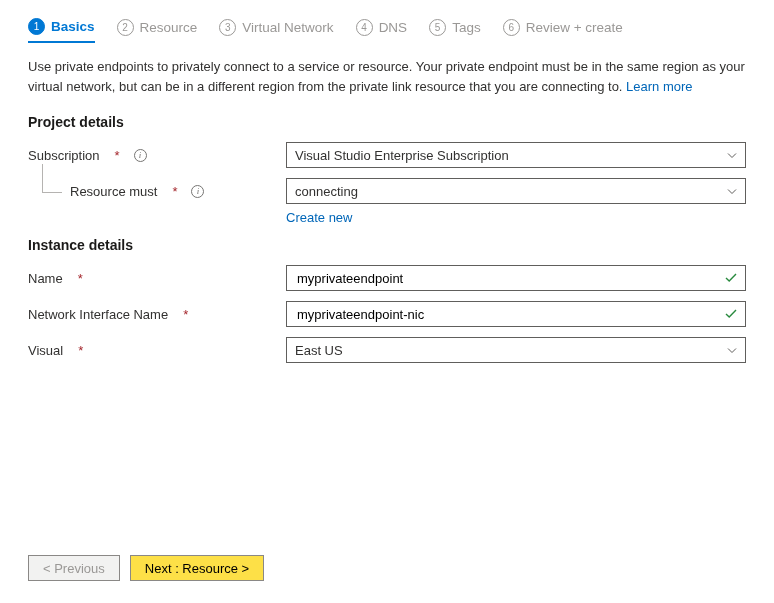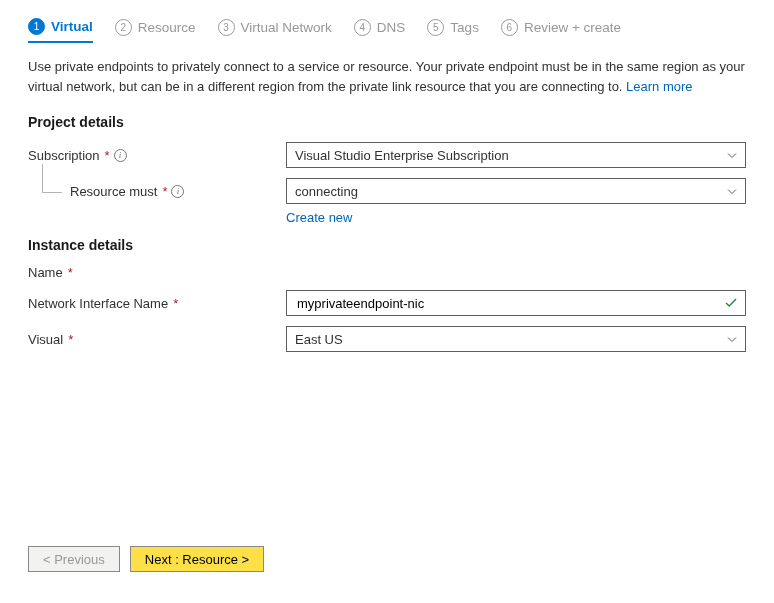--- a/index.html
+++ b/index.html
@@ -91,21 +91,21 @@
   }
   .field-row {
     display: flex;
     align-items: center;
     margin-bottom: 10px;
   }
   .field-label-col {
     width: 258px;
     display: flex;
     align-items: center;
-    gap: 4px;
+    gap: 14px;
     font-size: 13px;
   }
   .indent {
     padding-left: 42px;
     position: relative;
   }
   .indent::before {
     content: "";
     position: absolute;
     left: 14px;
@@ -184,21 +184,21 @@
     margin-bottom: 12px;
   }
   .helper-link {
     color: #0066b8;
     font-size: 13px;
     cursor: pointer;
   }
   .footer {
     position: absolute;
     left: 28px;
-    bottom: 31px;
+    bottom: 22px;
     display: flex;
     gap: 10px;
   }
   .btn {
     height: 26px;
     padding: 0 14px;
     font-size: 13px;
     font-family: inherit;
     border: 1px solid #8a8886;
     background: #fde047;
@@ -213,21 +213,21 @@
   }
 </style>
 </head>
 <body>
 
 <div class="page">
 
   <div class="tabs">
     <div class="tab active">
       <span class="step-circle">1</span>
-      <span class="tab-label">Virtual</span>
+      <span class="tab-label">Basics</span>
     </div>
     <div class="tab">
       <span class="step-circle">2</span>
       <span class="tab-label">Resource</span>
     </div>
     <div class="tab">
       <span class="step-circle">3</span>
       <span class="tab-label">Virtual Network</span>
     </div>
     <div class="tab">
@@ -290,20 +290,30 @@
     <span class="helper-link">Create new</span>
   </div>
 
   <div class="section-heading">Instance details</div>
 
   <div class="field-row">
     <div class="field-label-col">
       <span>Name</span>
       <span class="req">*</span>
     </div>
+    <div class="field-input-col">
+      <div class="text-input">
+        <input type="text" value="myprivateendpoint" style="">
+        <span class="check-icon">
+          <svg width="12" height="10" viewBox="0 0 12 10" fill="none">
+              <path d="M1 5 4.2 8 11 1" stroke-width="1.4"></path>
+            </svg>
+        </span>
+      </div>
+    </div>
   </div>
 
   <div class="field-row">
     <div class="field-label-col">
       <span>Network Interface Name</span>
       <span class="req">*</span>
     </div>
     <div class="field-input-col">
       <div class="text-input">
         <input type="text" value="myprivateendpoint-nic" style="">

